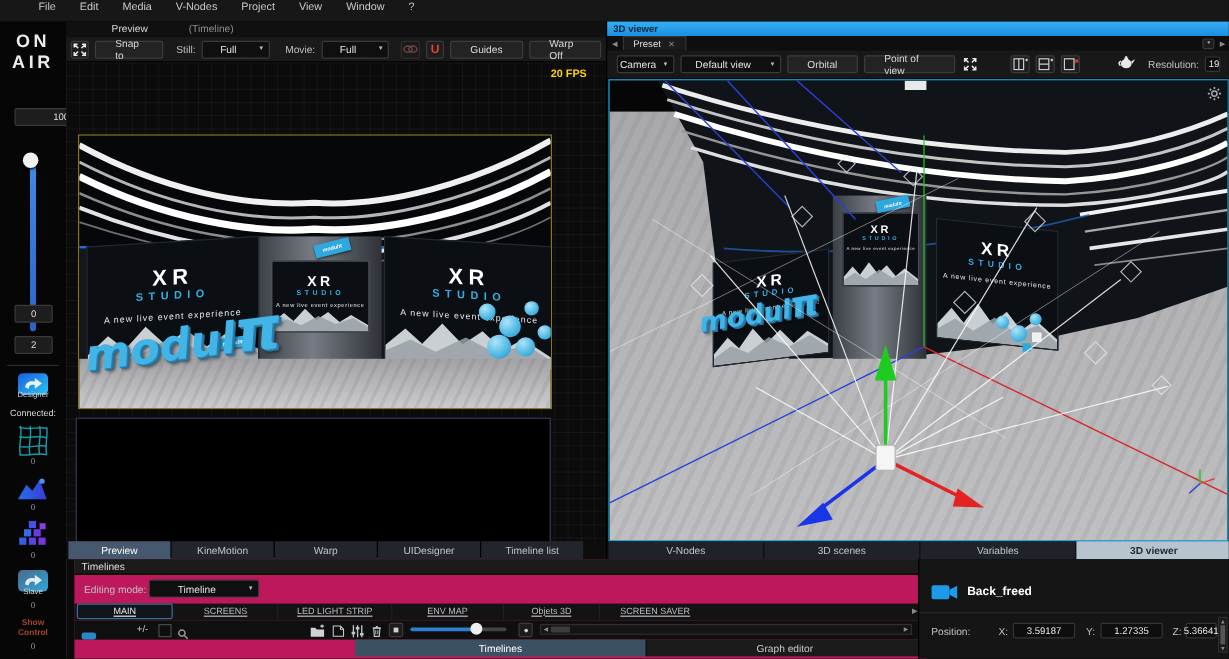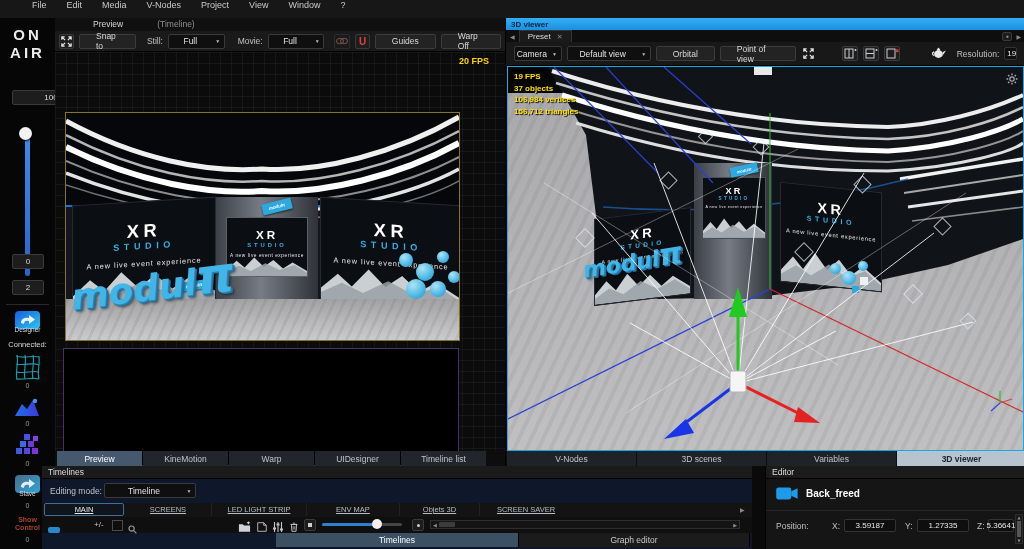--- a/index.html
+++ b/index.html
@@ -77,21 +77,21 @@
   .vtab{background:#1b1b1b;border:1px solid #333;border-bottom:none;padding:0 8px;height:11px;display:flex;align-items:center;gap:6px;color:#ddd;}
   #vw-toolbar{left:0;top:24px;width:519px;height:24px;background:#181818;border-bottom:1px solid #000;
               display:flex;align-items:center;gap:5px;padding:0 8px;box-sizing:border-box;}
   #vw-view{left:1px;top:48px;width:515px;height:383px;border:1px solid #18aae0;background:#060606;overflow:hidden;}
   .vw-floor{left:0;top:26px;width:100%;height:357px;
     background:repeating-linear-gradient(115deg,rgba(90,90,95,.10) 0 4px,rgba(0,0,0,0) 4px 11px),linear-gradient(#a9a9ab,#c0c0c2);}
   .stats{left:6px;top:4px;font-size:8px;line-height:11.5px;color:#ffe000;font-weight:bold;text-shadow:1px 1px 1px #000;}
   .diamond{position:absolute;border:1px solid rgba(225,232,238,.75);transform:rotate(45deg);}
   svg.fill{position:absolute;left:0;top:0;width:100%;height:100%;}
   
-  #tl{left:42px;top:466px;width:710px;height:83px;background:#0f172a;}
+  #tl{left:62px;top:466px;width:710px;height:83px;background:#be185d;}
   .ptitle{height:13px;background:#1b1b1b;border-bottom:1px solid #000;display:flex;align-items:center;
           padding-left:6px;font-size:8.5px;color:#ddd;box-sizing:border-box;}
   .ttab{position:absolute;top:0;height:13px;display:flex;align-items:center;justify-content:center;
         font-size:7.5px;color:#b8bdc2;box-sizing:border-box;border-right:1px solid #222;text-decoration:underline;}
   .ttab.sel{border:1px solid #3f6f96;border-radius:2px;background:#10151b;color:#e8e8e8;}
   .tbtab{position:absolute;top:0;height:14px;background:#1b1b1b;color:#c9c9c9;font-size:8.5px;
          display:flex;align-items:center;justify-content:center;border-right:1px solid #000;box-sizing:border-box;}
   .tbtab.sel{background:#3c5064;color:#fff;}
   .mini{width:12px;height:12px;background:#1c1c1c;border:1px solid #3a3a3a;border-radius:2px;
         display:inline-flex;align-items:center;justify-content:center;box-sizing:border-box;}
@@ -475,26 +475,20 @@
     <span class="diamond" style="left:70px;top:164px;width:12px;height:12px;"></span>
     <span class="diamond" style="left:154px;top:107px;width:11px;height:11px;"></span>
     <span class="diamond" style="left:247px;top:74px;width:10px;height:10px;"></span>
     <span class="diamond" style="left:289px;top:178px;width:12px;height:12px;"></span>
     <span class="diamond" style="left:348px;top:111px;width:11px;height:11px;"></span>
     <span class="diamond" style="left:398px;top:220px;width:12px;height:12px;"></span>
     <span class="diamond" style="left:428px;top:153px;width:11px;height:11px;"></span>
     <span class="diamond" style="left:192px;top:64px;width:9px;height:9px;"></span>
     <span class="diamond" style="left:454px;top:248px;width:10px;height:10px;"></span>
 
-    <div class="stats abs">
-      <div>19 FPS</div>
-      <div>37 objects</div>
-      <div>106,984 vertices</div>
-      <div>156,712 triangles</div>
-    </div>
     <span class="abs" style="right:5px;top:4px;">
       <svg width="12" height="12" viewBox="0 0 12 12" fill="none" stroke="#aaa">
         <circle cx="6" cy="6" r="2.2" stroke-width="1.2"></circle>
         <path d="M6,.5 L6,2.2 M6,9.8 L6,11.5 M.5,6 L2.2,6 M9.8,6 L11.5,6 M2.1,2.1 L3.3,3.3 M8.7,8.7 L9.9,9.9 M9.9,2.1 L8.7,3.3 M3.3,8.7 L2.1,9.9" stroke-width="1.4"></path>
         </svg>
     </span>
   </div>
 
   <div class="btabs abs" style="left:0;top:433px;width:519px;padding:0 1px;">
     <div class="btab4">V-Nodes</div>
@@ -574,21 +568,20 @@
     <span class="abs" style="left:6px;top:10px;width:12px;height:6px;background:#2e9fe8;border-radius:2px;opacity:.85;"></span>
   </div>
 
   <div class="abs" style="left:0;top:67px;width:710px;height:14px;">
     <span class="tbtab sel" style="left:234px;width:243px;">Timelines</span>
     <span class="tbtab" style="left:477px;width:231px;">Graph editor</span>
   </div>
 </div>
 
 <div id="ed" class="abs">
-  <div class="ptitle">Editor</div>
   <span class="abs" style="left:10px;top:20px;">
     <svg width="24" height="15" viewBox="0 0 22 14">
         <rect x="0" y="1.5" width="14" height="11" rx="2" fill="#1d9be8"></rect>
         <path d="M14,5 L20,2 L20,12 L14,9 Z" fill="#1d9be8"></path>
       </svg>
   </span>
   <span class="abs" style="left:40px;top:22px;font-size:10px;font-weight:bold;color:#fff;">Back_freed</span>
   <div class="abs" style="left:0;top:44px;width:259px;height:1px;background:#262626;"></div>
   <span class="abs lbl" style="left:10px;top:55px;">Position:</span>
   <span class="abs lbl" style="left:66px;top:55px;">X:</span>

